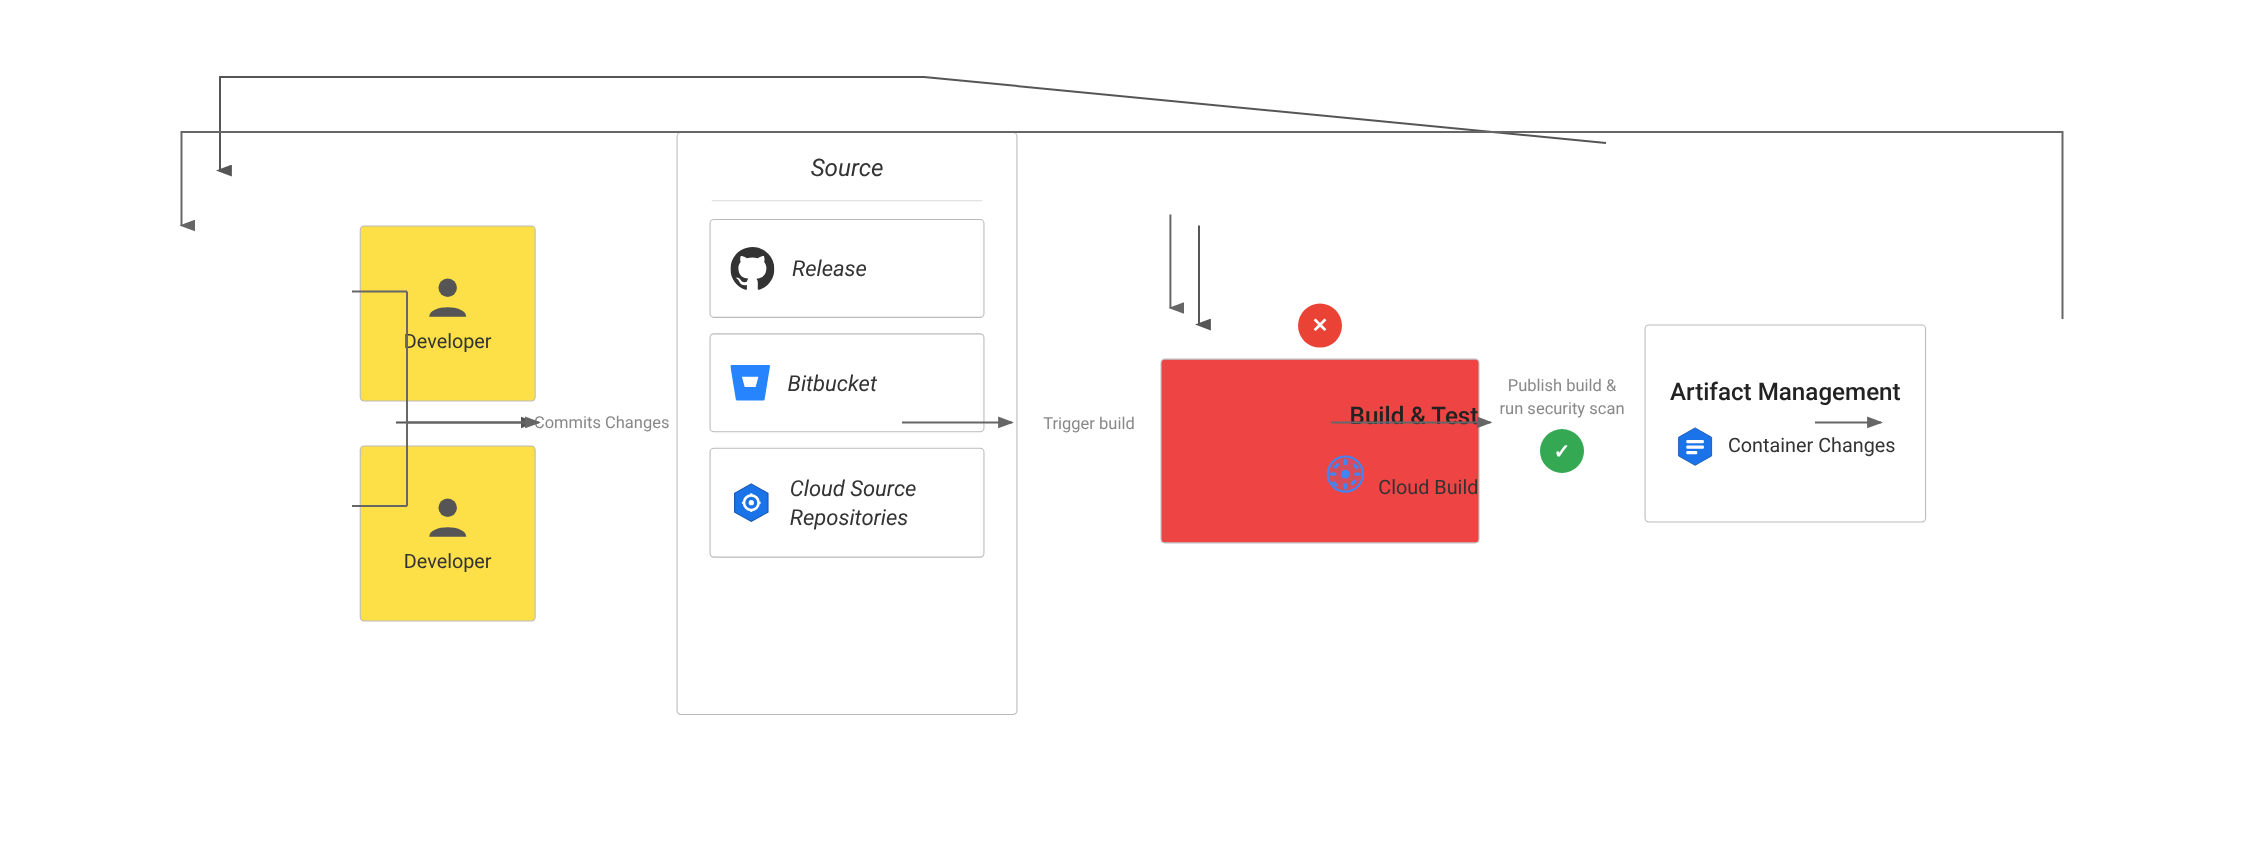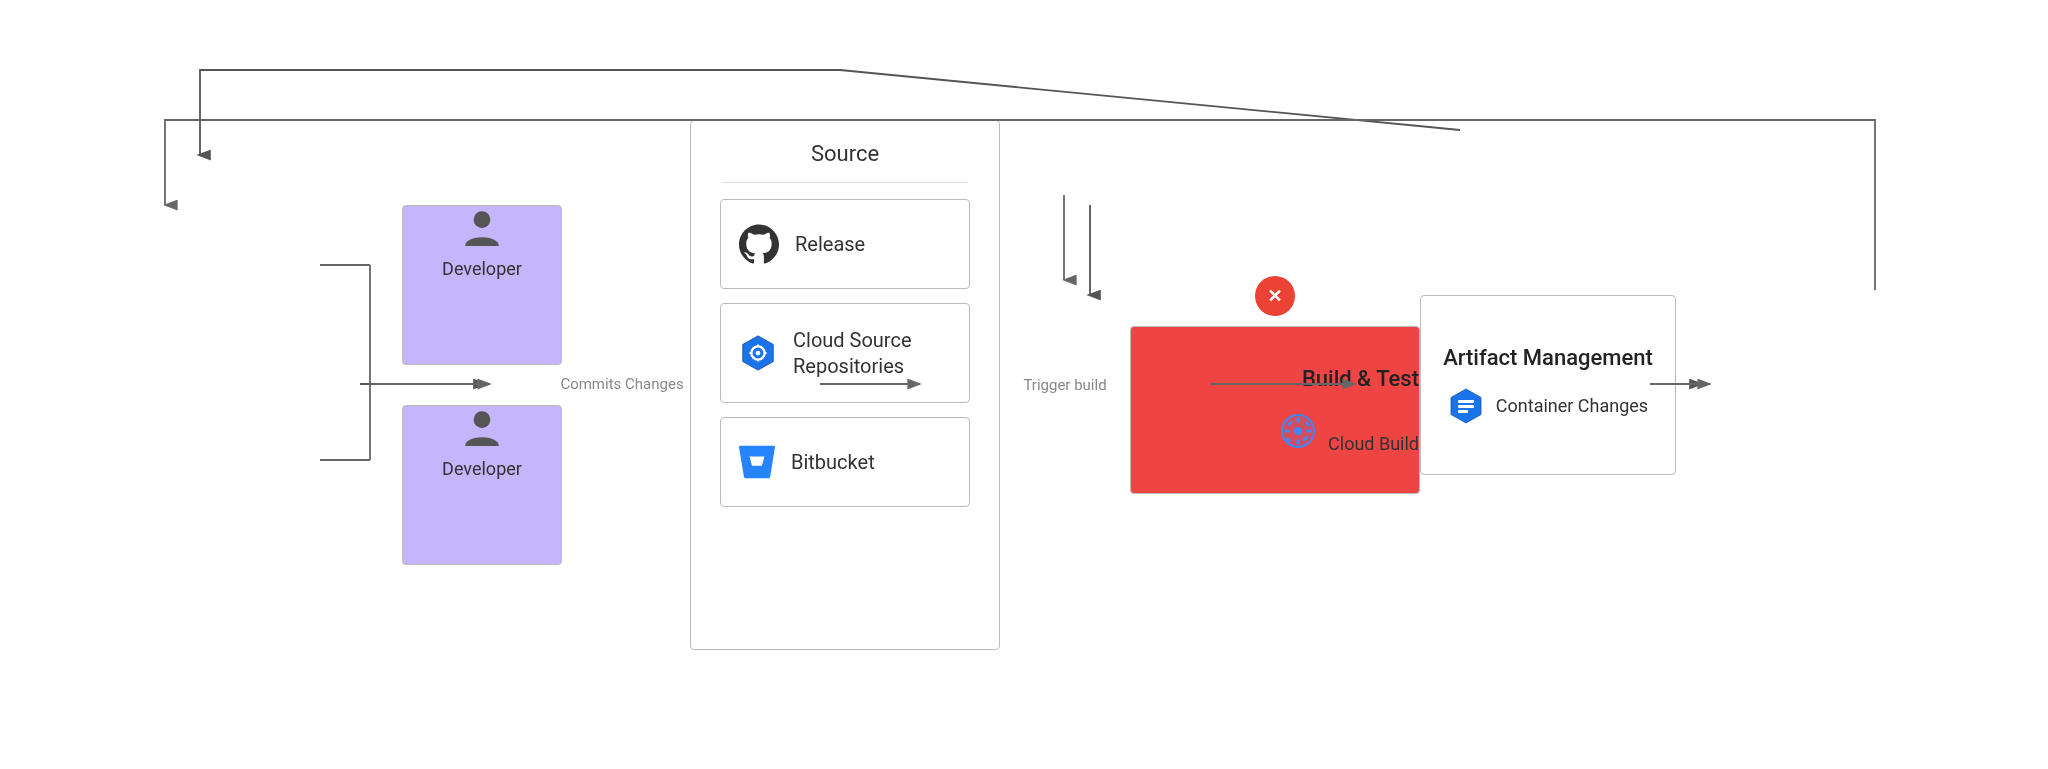--- a/index.html
+++ b/index.html
@@ -23,23 +23,23 @@
     }
 
     .developer-box {
       width: 160px;
       height: 160px;
       border: 1.5px solid #bbb;
       border-radius: 4px;
       display: flex;
       flex-direction: column;
       align-items: center;
-      justify-content: flex-start;
+      justify-content: center;
       gap: 10px;
-      background: #c4b5fd;
+      background: #fde047;
     }
 
     .developer-icon {
       font-size: 36px;
       color: #555;
     }
 
     .developer-label {
       font-size: 18px;
       color: #333;
@@ -49,20 +49,21 @@
       width: 310px;
       height: 530px;
       border: 1.5px solid #bbb;
       border-radius: 4px;
       background: #fff;
       display: flex;
       flex-direction: column;
       align-items: center;
       padding-top: 20px;
       gap: 0;
+      font-style: italic;
     }
 
     .source-title {
       font-size: 22px;
       color: #333;
       margin-bottom: 16px;
     }
 
     .source-divider {
       width: 80%;
@@ -285,41 +286,41 @@
 
     <div class="source-box" style="margin-left:8px;">
       <span class="source-title">Source</span>
       <div class="source-divider"></div>
 
       <div class="service-card">
         <svg class="github-icon" viewBox="0 0 24 24" fill="#333">
           <path d="M12 0.297c-6.63 0-12 5.373-12 12 0 5.303 3.438 9.8 8.205 11.385.6.113.82-.258.82-.577 0-.285-.01-1.04-.015-2.04-3.338.724-4.042-1.61-4.042-1.61-.546-1.385-1.335-1.755-1.335-1.755-1.087-.744.084-.729.084-.729 1.205.084 1.838 1.236 1.838 1.236 1.07 1.835 2.809 1.305 3.495.998.108-.776.417-1.305.76-1.605-2.665-.3-5.466-1.332-5.466-5.93 0-1.31.465-2.38 1.235-3.22-.135-.303-.54-1.523.105-3.176 0 0 1.005-.322 3.3 1.23.96-.267 1.98-.399 3-.405 1.02.006 2.04.138 3 .405 2.28-1.552 3.285-1.23 3.285-1.23.645 1.653.24 2.873.12 3.176.765.84 1.23 1.91 1.23 3.22 0 4.61-2.805 5.625-5.475 5.92.42.36.81 1.096.81 2.22 0 1.606-.015 2.896-.015 3.286 0 .315.21.69.825.57C20.565 22.092 24 17.592 24 12.297c0-6.627-5.373-12-12-12"></path>
         </svg>
         <span class="service-card-label">Release</span>
+      </div>
+
+      <div class="service-card">
+        <svg class="bitbucket-icon" viewBox="0 0 24 24" fill="#2684FF" width="36" height="36">
+          <path d="M.778 1.213a.768.768 0 00-.768.892l3.263 19.81c.084.5.515.868 1.022.873H19.95a.772.772 0 00.77-.646l3.27-20.03a.768.768 0 00-.768-.891L.778 1.213zm14.52 13.316h-6.62L6.987 8.37h10.003l-1.692 6.16z"></path>
+        </svg>
+        <span class="service-card-label">Bitbucket</span>
       </div>
 
       <div class="service-card" style="height:100px;">
         <svg class="csr-icon" viewBox="0 0 40 40" width="40" height="40">
           <polygon points="20,2 36,11 36,29 20,38 4,29 4,11" fill="#1a73e8"></polygon>
           <polygon points="20,2 36,11 36,29 20,38 4,29 4,11" fill="none" stroke="#1557b0" stroke-width="1"></polygon>
           <circle cx="20" cy="20" r="7" fill="none" stroke="white" stroke-width="2.5"></circle>
           <circle cx="20" cy="20" r="2.5" fill="white"></circle>
           <line x1="20" y1="11" x2="20" y2="13" stroke="white" stroke-width="2"></line>
           <line x1="20" y1="27" x2="20" y2="29" stroke="white" stroke-width="2"></line>
           <line x1="11" y1="20" x2="13" y2="20" stroke="white" stroke-width="2"></line>
           <line x1="27" y1="20" x2="29" y2="20" stroke="white" stroke-width="2"></line>
         </svg>
         <span class="service-card-label" style="line-height:1.3;">Cloud Source Repositories</span>
-      </div>
-
-      <div class="service-card">
-        <svg class="bitbucket-icon" viewBox="0 0 24 24" fill="#2684FF" width="36" height="36">
-          <path d="M.778 1.213a.768.768 0 00-.768.892l3.263 19.81c.084.5.515.868 1.022.873H19.95a.772.772 0 00.77-.646l3.27-20.03a.768.768 0 00-.768-.891L.778 1.213zm14.52 13.316h-6.62L6.987 8.37h10.003l-1.692 6.16z"></path>
-        </svg>
-        <span class="service-card-label">Bitbucket</span>
       </div>
     </div>
 
     <div style="width:130px;display:flex;flex-direction:column;align-items:center;justify-content:center;">
       <span class="arrow-label">Trigger build</span>
     </div>
 
     <div style="display:flex;flex-direction:column;align-items:center;gap:0;position:relative;">
 
       <div style="margin-bottom:10px;">
@@ -344,20 +345,27 @@
               <rect x="24" y="22.5" width="3" height="6" rx="1.5" transform="rotate(45 25.5 25.5)"></rect>
               <rect x="7" y="24" width="3" height="6" rx="1.5" transform="rotate(-45 8.5 27)"></rect>
               <rect x="26" y="8" width="3" height="6" rx="1.5" transform="rotate(-45 27.5 11)"></rect>
             </g>
           </svg>
           <span class="cloud-build-label">Cloud Build</span>
         </div>
       </div>
     </div>
 
+    <div style="width:150px;display:flex;flex-direction:column;align-items:center;justify-content:center;gap:8px;">
+      <span class="arrow-label" style="text-align:center;line-height:1.4;white-space:pre-line;">Publish build &amp;
+run security scan</span>
+      <div class="status-success">
+        <span style="font-size:18px;font-weight:bold;">✓</span>
+      </div>
+    </div>
 
     <div class="artifact-box">
       <span class="artifact-title">Artifact Management</span>
       <div class="cr-icon-wrap">
 
         <svg width="36" height="36" viewBox="0 0 36 36">
           <polygon points="18,1 33,9.5 33,26.5 18,35 3,26.5 3,9.5" fill="#1a73e8"></polygon>
           <polygon points="18,1 33,9.5 33,26.5 18,35 3,26.5 3,9.5" fill="none" stroke="#1557b0" stroke-width="0.8"></polygon>
           <rect x="10" y="12" width="16" height="3" rx="1" fill="white"></rect>
           <rect x="10" y="17" width="16" height="3" rx="1" fill="white"></rect>

